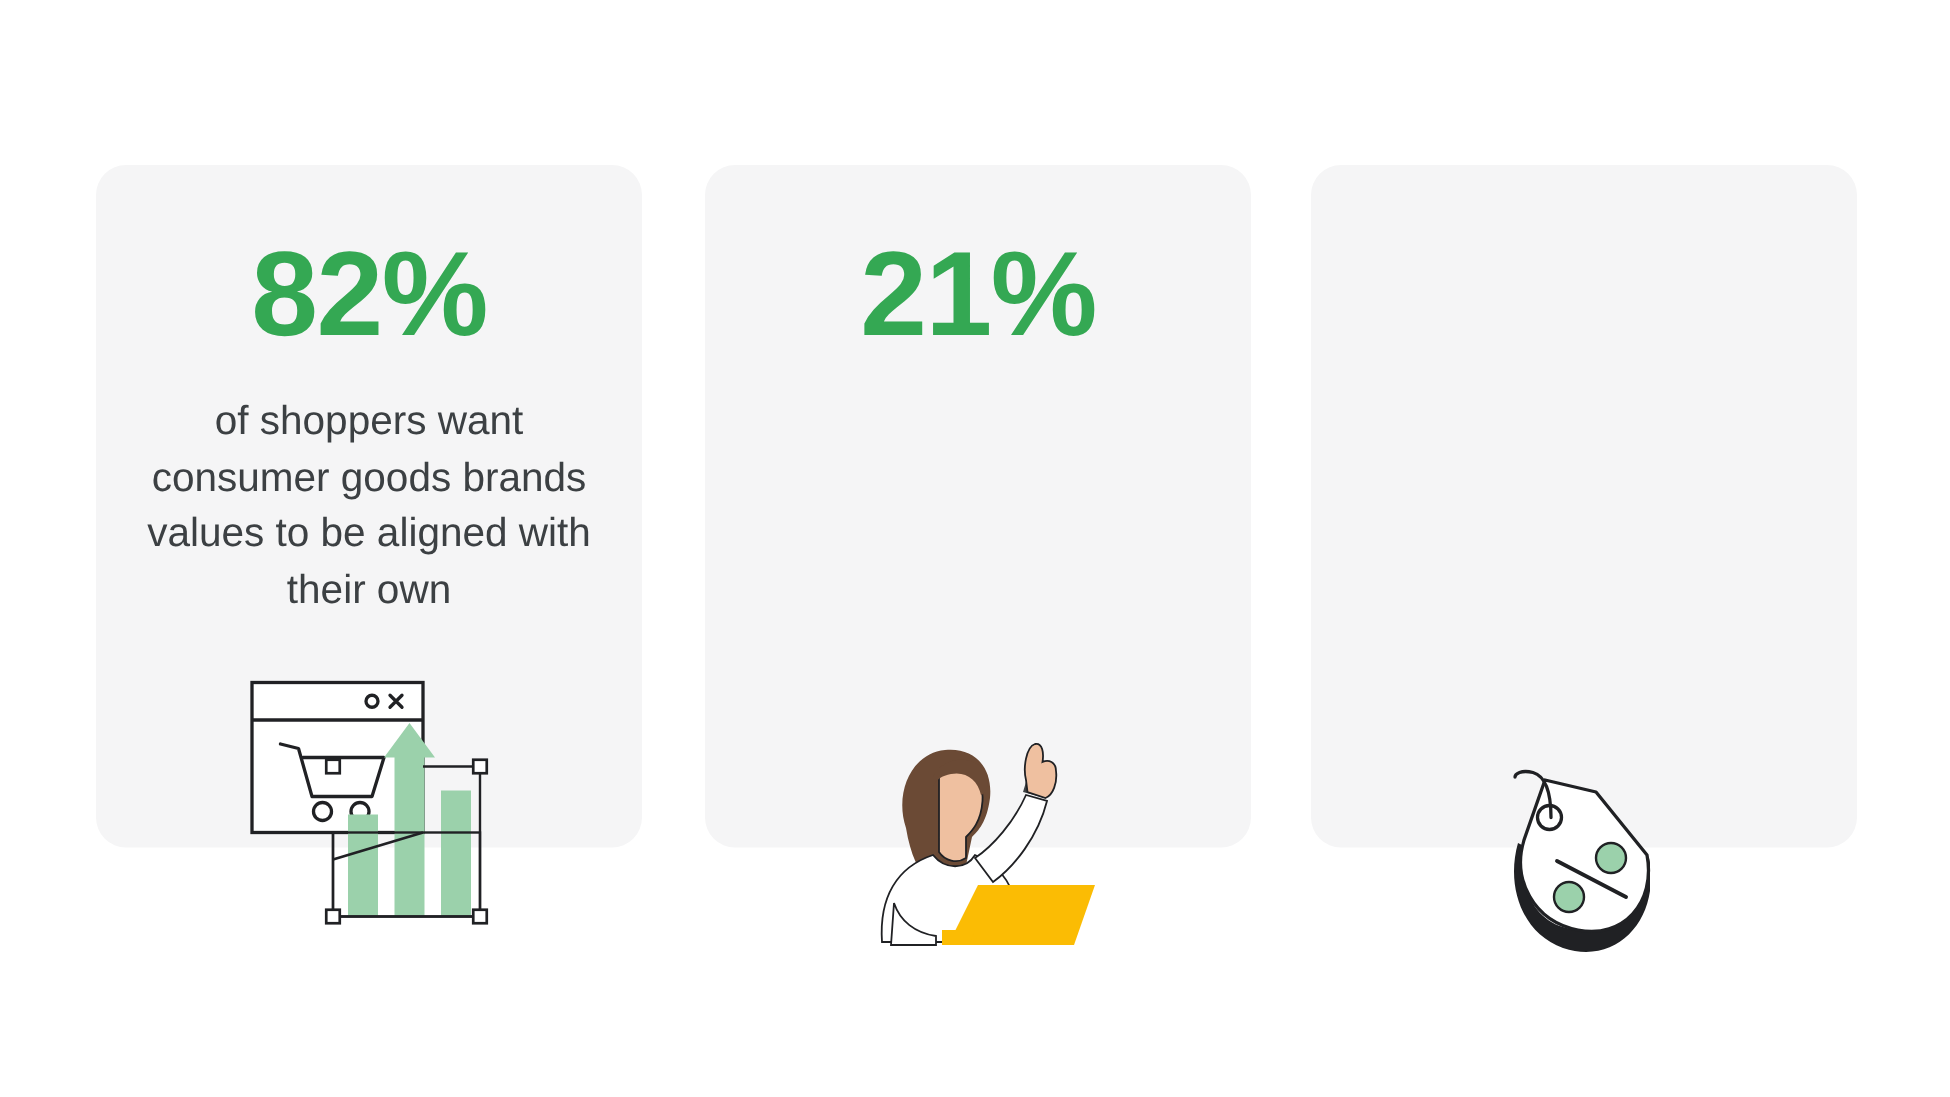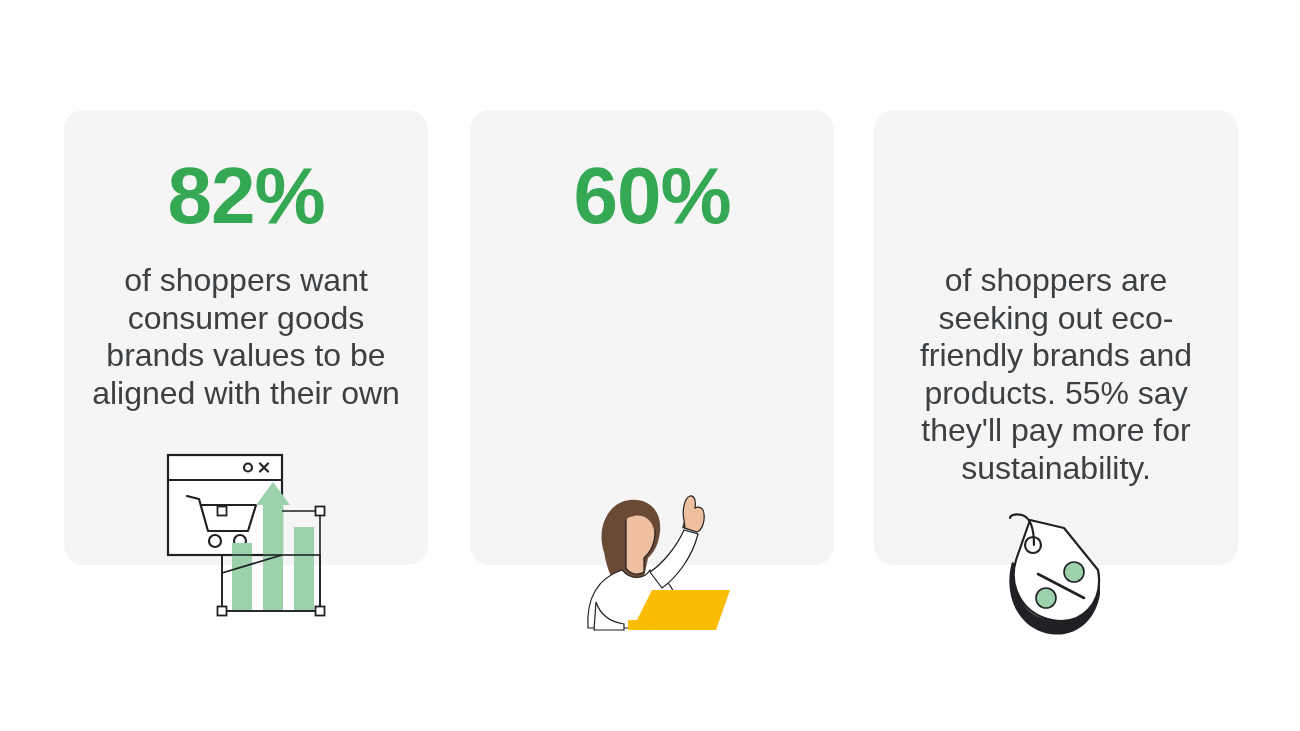--- a/index.html
+++ b/index.html
@@ -32,21 +32,21 @@
     font-weight: 700;
     letter-spacing: -1px;
     line-height: 1;
     color: #34a853;
   }
   .stat-text {
     position: absolute;
     top: 152px;
     left: 20px; right: 20px;
     text-align: center;
-    font-size: 32px;
+    font-size: 27px;
     line-height: 37.5px;
     color: #3c4043;
     font-weight: 400;
   }
 
   .art {
     position: absolute;
     z-index: 3;
   }
   .art-1 { left: 160px; top: 448px; width: 180px; height: 176px; }
@@ -88,21 +88,21 @@
       <line x1="160" y1="63" x2="160" y2="163" stroke="#202124" stroke-width="1.6"></line>
 
       <rect x="57.5" y="58.5" width="9" height="9" fill="#ffffff" stroke="#202124" stroke-width="1.8"></rect>
       <rect x="155.5" y="58.5" width="9" height="9" fill="#ffffff" stroke="#202124" stroke-width="1.8"></rect>
       <rect x="57.5" y="158.5" width="9" height="9" fill="#ffffff" stroke="#202124" stroke-width="1.8"></rect>
       <rect x="155.5" y="158.5" width="9" height="9" fill="#ffffff" stroke="#202124" stroke-width="1.8"></rect>
     </svg>
   </div>
 
   <div class="card card-2">
-    <div class="stat-number">60%</div>
+    <div class="stat-number">21%</div>
   </div>
 
   <div class="art art-2">
     <svg viewBox="0 0 172 140" width="172" height="140" xmlns="http://www.w3.org/2000/svg">
 
       <path d="M38 60 C30 36 42 10 64 8 C84 6 96 20 94 40 C92 56 86 62 82 66 L74 104 C60 104 44 96 38 60 Z" fill="#6b4a35"></path>
 
       <path d="M60 22 C76 16 90 26 89 42 C88 56 82 62 78 66 L78 80 C72 84 64 82 60 76 L60 52 Z" fill="#efc0a0" stroke="#202124" stroke-width="1.2"></path>
 
       <path d="M56 26 C62 12 84 10 92 24 C94 32 90 38 88 38 C86 28 78 22 68 24 C62 25 58 28 56 32 Z" fill="#6b4a35"></path>
@@ -116,21 +116,20 @@
       <path d="M118 28 C116 20 118 6 124 4 C129 3 130 10 129 16 C133 14 138 16 138 22 C139 30 136 38 131 40 L119 36 Z" fill="#efc0a0" stroke="#202124" stroke-width="1.2"></path>
 
       <path d="M30 110 C34 122 44 130 58 132 L58 138 L28 138 Z" fill="#ffffff" stroke="#202124" stroke-width="1.2"></path>
 
       <path d="M66 138 L86 98 L164 98 L150 138 Z" fill="#fbbc04"></path>
       <path d="M62 128 L84 128 L80 138 L62 138 Z" fill="#fbbc04"></path>
     </svg>
   </div>
 
   <div class="card card-3">
-    <div class="stat-text">of shoppers are seeking out eco-friendly brands and products. 55% say they'll pay more for sustainability.</div>
   </div>
 
   <div class="art art-3">
     <svg viewBox="0 0 116 144" width="116" height="144" xmlns="http://www.w3.org/2000/svg">
 
       <path d="M10 64 C2 92 12 124 40 134 C70 144 94 124 98 96 L98 74 C92 110 66 128 40 120 C20 114 10 92 14 66 Z" fill="#202124"></path>
 
       <path d="M28 22 L62 30 L96 72 C102 104 80 128 50 122 C20 116 6 88 14 62 Z" fill="#ffffff" stroke="#202124" stroke-width="2.2" stroke-linejoin="round"></path>
 
       <circle cx="31" cy="47" r="8" fill="#ffffff" stroke="#202124" stroke-width="2.2"></circle>

